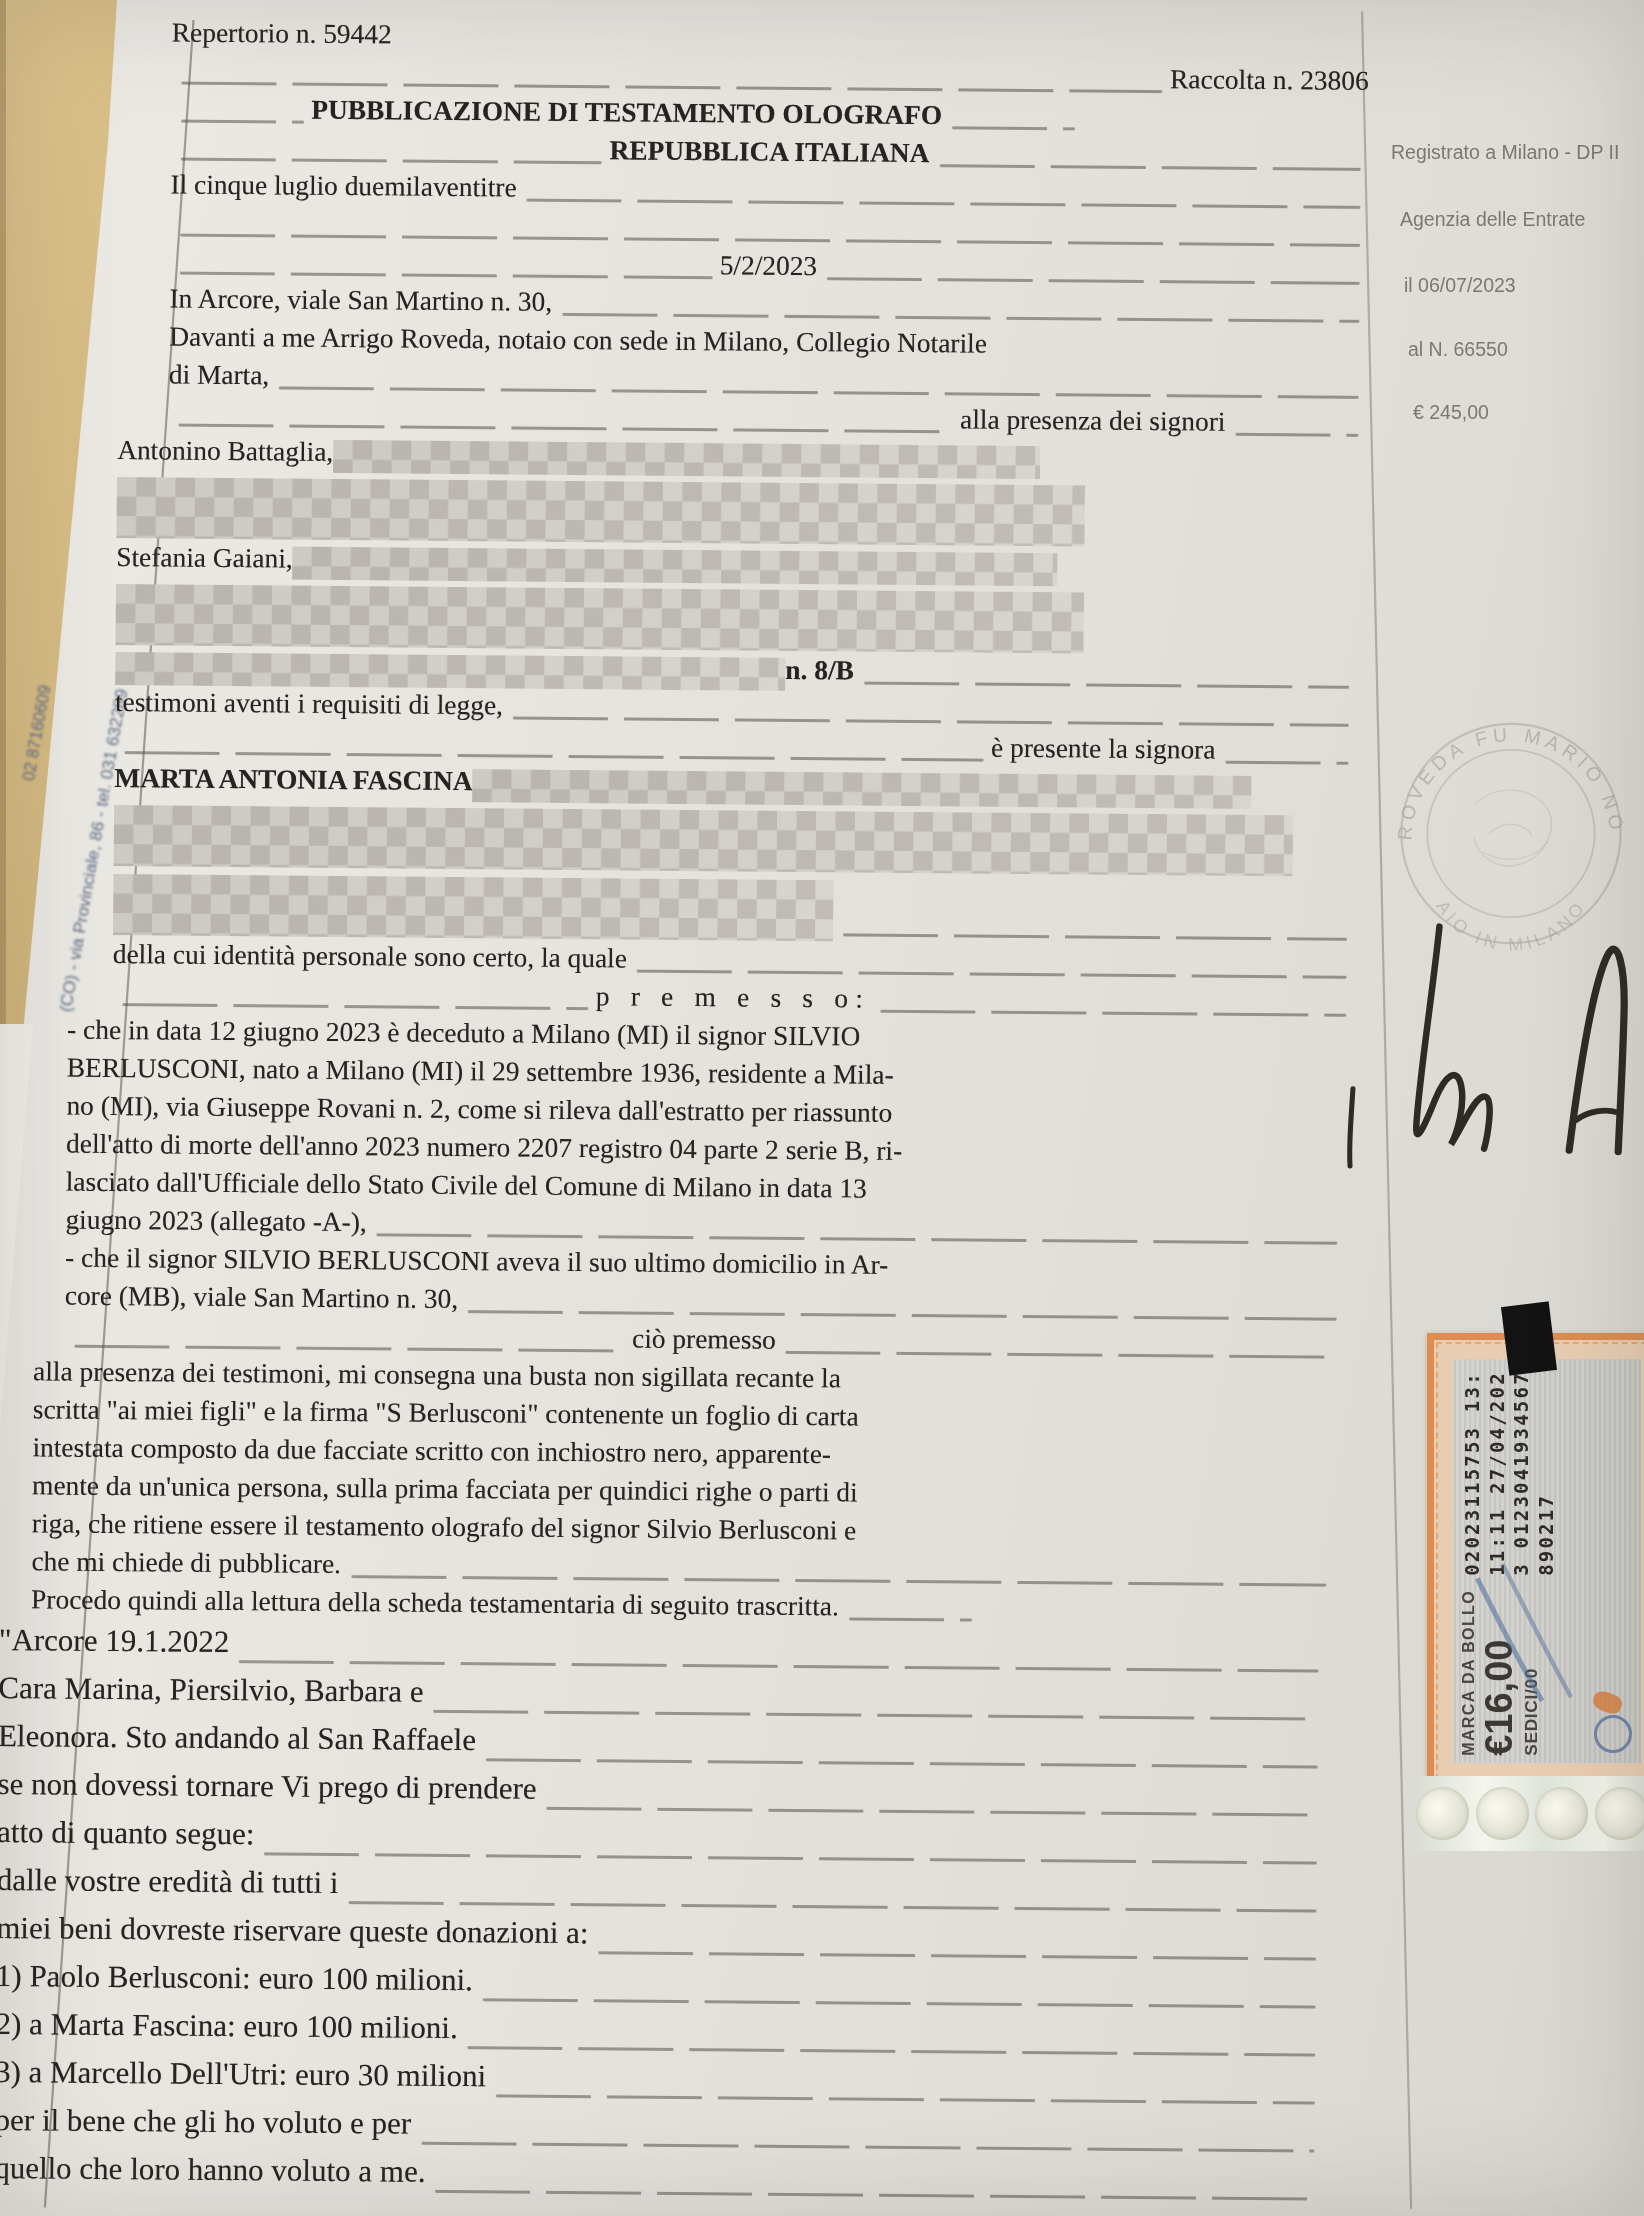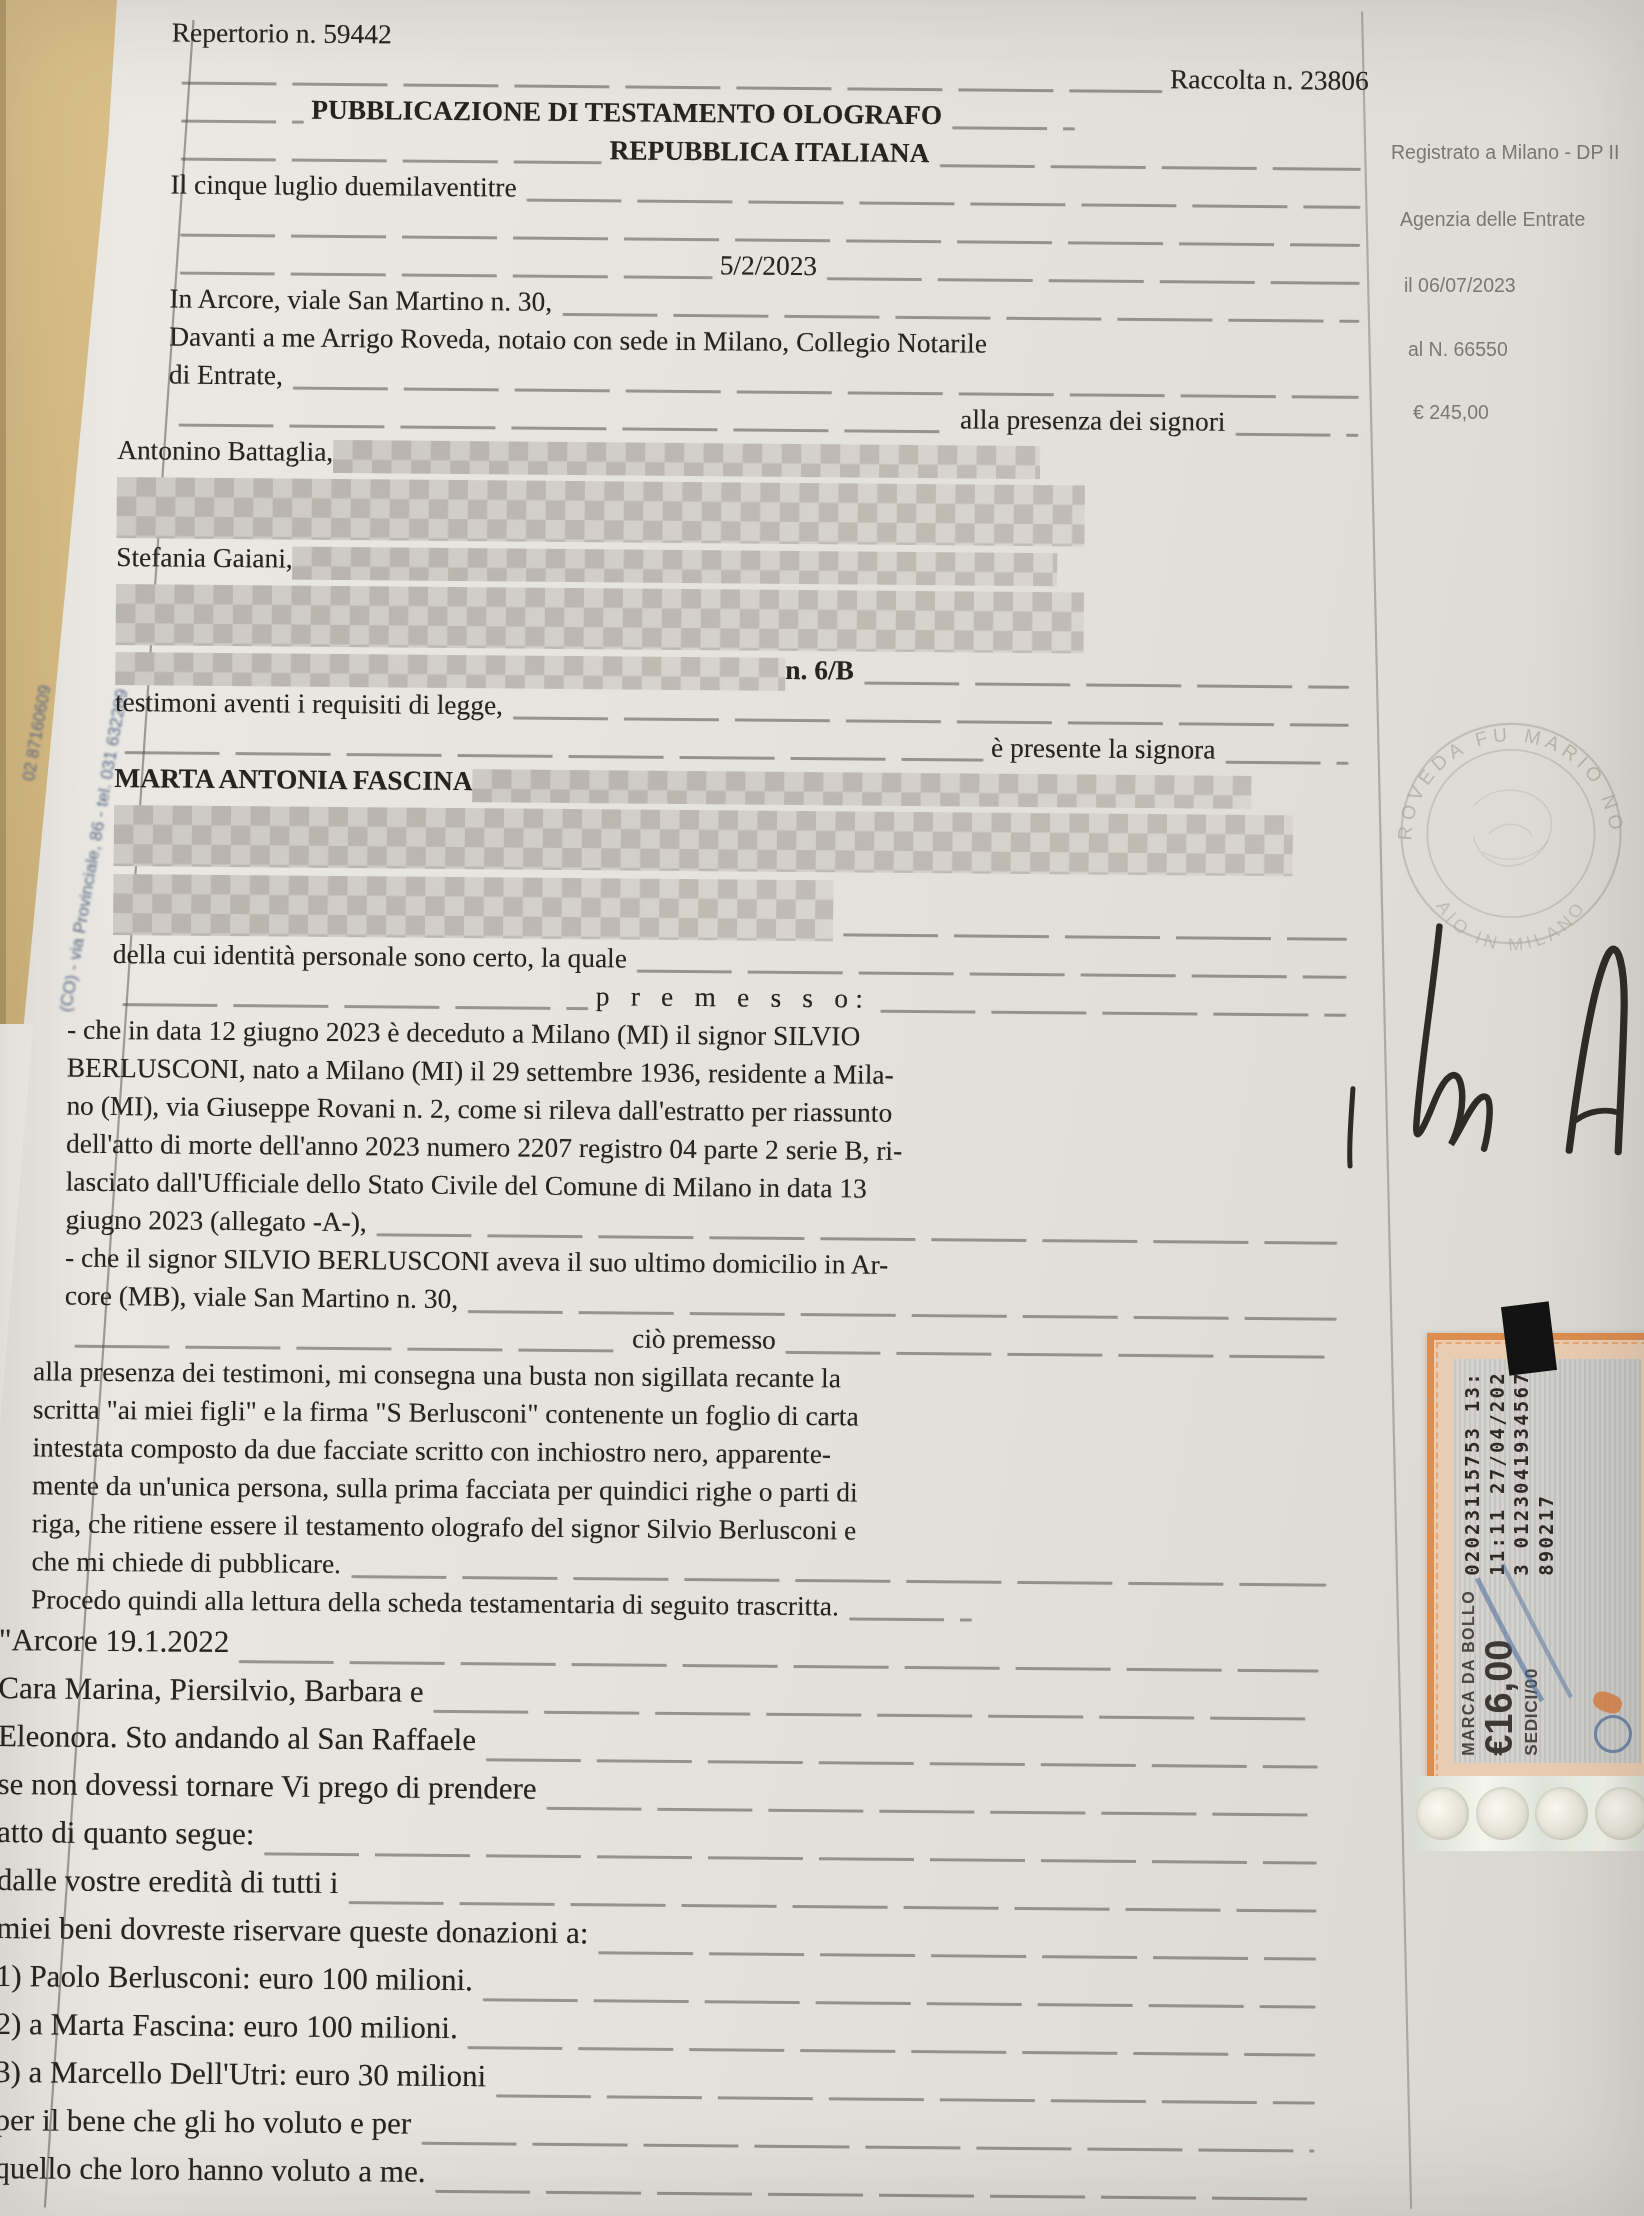--- a/index.html
+++ b/index.html
@@ -140,21 +140,21 @@
         <span class="fill"></span>
       </div>
       <div class="r">
         <span class="t">In Arcore, viale San Martino n. 30,</span>
         <span class="fill"></span>
       </div>
       <div class="r">
         <span class="t">Davanti a me Arrigo Roveda, notaio con sede in Milano, Collegio Notarile</span>
       </div>
       <div class="r">
-        <span class="t">di Entrate,</span>
+        <span class="t">di Marta,</span>
         <span class="fill"></span>
       </div>
       <div class="r">
         <span class="fill"></span>
         <span class="t">alla presenza dei signori</span>
         <span class="fill short"></span>
       </div>
     </div>
 
     <div class="sec2">
@@ -171,21 +171,21 @@
         <span class="t">Stefania Gaiani,</span>
         <span class="pix wC"></span>
         <span class="gap"></span>
       </div>
       <div class="r rt">
         <span class="pix pixT wB"></span>
         <span class="gap"></span>
       </div>
       <div class="r">
         <span class="pix wD"></span>
-        <span class="t b">n. 6/B</span>
+        <span class="t b">n. 8/B</span>
         <span class="fill"></span>
       </div>
       <div class="r">
         <span class="t">testimoni aventi i requisiti di legge,</span>
         <span class="fill"></span>
       </div>
       <div class="r">
         <span class="fill"></span>
         <span class="t">è presente la signora</span>
         <span class="fill short"></span>

